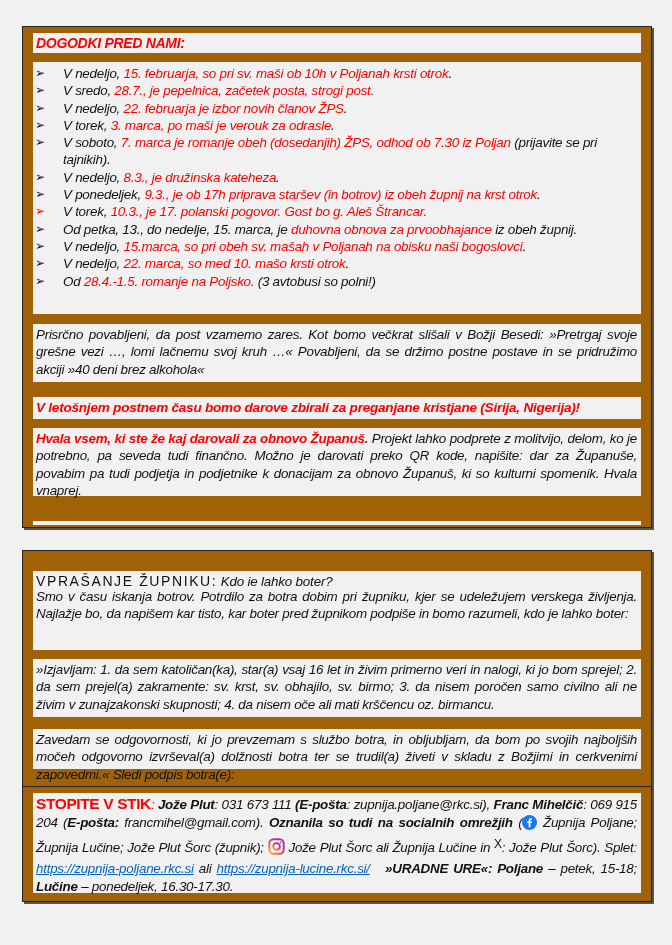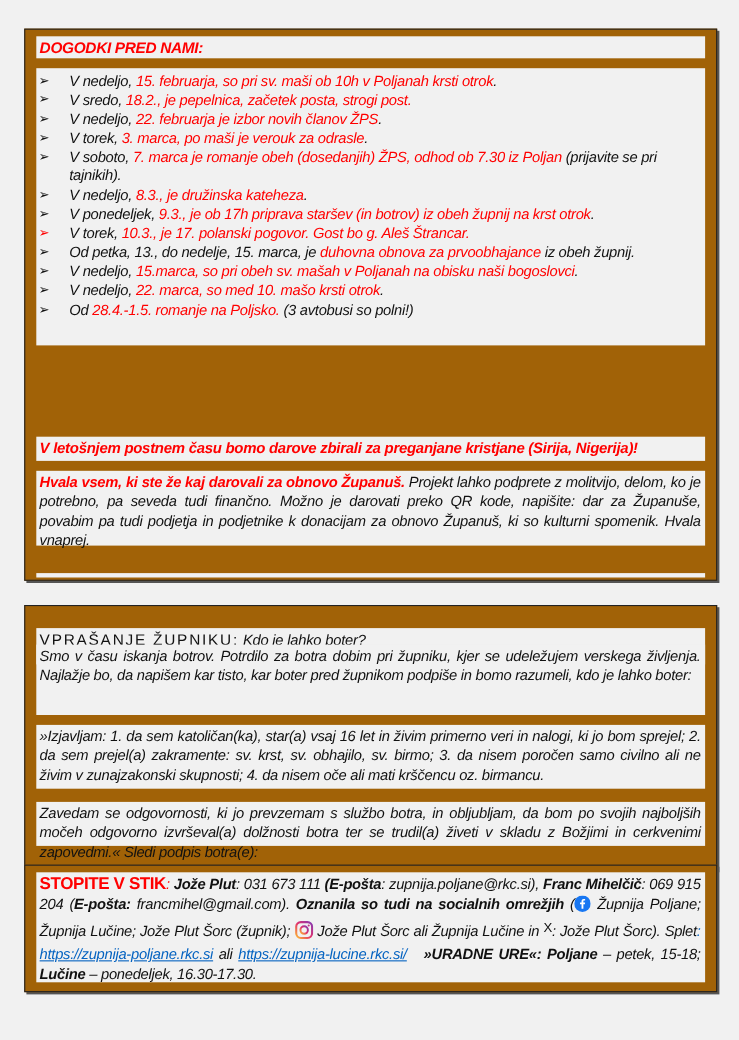--- a/index.html
+++ b/index.html
@@ -57,33 +57,34 @@
 </head>
 <body>
 
 <div class="box" id="box1">
   <div class="title-band">
     <span>DOGODKI PRED NAMI:</span>
   </div>
   <div class="list-band">
     <ul class="ev" id="ev-list">
         <li><span class="arrow">➢</span><span>V nedeljo, </span><span class="red">15. februarja, so pri sv. maši ob 10h v Poljanah krsti otrok</span><span>.</span></li>
-        <li><span class="arrow">➢</span><span>V sredo, </span><span class="red">18.2., je pepelnica, začetek posta, strogi post.</span><span></span></li>
+        <li><span class="arrow">➢</span><span>V sredo, </span><span class="red">28.7., je pepelnica, začetek posta, strogi post.</span><span></span></li>
         <li><span class="arrow">➢</span><span>V nedeljo, </span><span class="red">22. februarja je izbor novih članov ŽPS</span><span>.</span></li>
         <li><span class="arrow">➢</span><span>V torek, </span><span class="red">3. marca, po maši je verouk za odrasle</span><span>.</span></li>
         <li><span class="arrow">➢</span><span>V soboto, </span><span class="red">7. marca je romanje obeh (dosedanjih) ŽPS, odhod ob 7.30 iz Poljan</span><span> (prijavite se pri tajnikih).</span></li>
         <li><span class="arrow">➢</span><span>V nedeljo, </span><span class="red">8.3., je družinska kateheza</span><span>.</span></li>
         <li><span class="arrow">➢</span><span>V ponedeljek, </span><span class="red">9.3., je ob 17h priprava staršev (in botrov) iz obeh župnij na krst otrok</span><span>.</span></li>
         <li><span class="arrow redarrow">➢</span><span>V torek, </span><span class="red">10.3., je 17. polanski pogovor. Gost bo g. Aleš Štrancar.</span><span></span></li>
         <li><span class="arrow">➢</span><span>Od petka, 13., do nedelje, 15. marca, je </span><span class="red">duhovna obnova za prvoobhajance</span><span> iz obeh župnij.</span></li>
         <li><span class="arrow">➢</span><span>V nedeljo, </span><span class="red">15.marca, so pri obeh sv. mašah v Poljanah na obisku naši bogoslovci</span><span>.</span></li>
         <li><span class="arrow">➢</span><span>V nedeljo, </span><span class="red">22. marca, so med 10. mašo krsti otrok</span><span>.</span></li>
         <li><span class="arrow">➢</span><span>Od </span><span class="red">28.4.-1.5. romanje na Poljsko.</span><span> (3 avtobusi so polni!)</span></li>
       </ul>
   </div>
+  <div class="para" id="p1">Prisrčno povabljeni, da post vzamemo zares. Kot bomo večkrat slišali v Božji Besedi: »Pretrgaj svoje grešne vezi …, lomi lačnemu svoj kruh …« Povabljeni, da se držimo postne postave in se pridružimo akciji »40 deni brez alkohola«</div>
   <div class="para" id="p2">V letošnjem postnem času bomo darove zbirali za preganjane kristjane (Sirija, Nigerija)!</div>
   <div class="para" id="p3">
     <span class="b red">Hvala vsem, ki ste že kaj darovali za obnovo Županuš.</span><span> Projekt lahko podprete z molitvijo, delom, ko je potrebno, pa seveda tudi finančno. Možno je darovati preko QR kode, napišite: dar za Županuše, povabim pa tudi podjetja in podjetnike k donacijam za obnovo Županuš, ki so kulturni spomenik. Hvala vnaprej.</span>
   </div>
   <div id="thinband"></div>
 </div>
 
 <div class="box" id="box2">
   <div class="para" id="q-title">
     <span class="q-head">VPRAŠANJE ŽUPNIKU:</span><span class="q-sub"> Kdo je lahko boter?</span>

